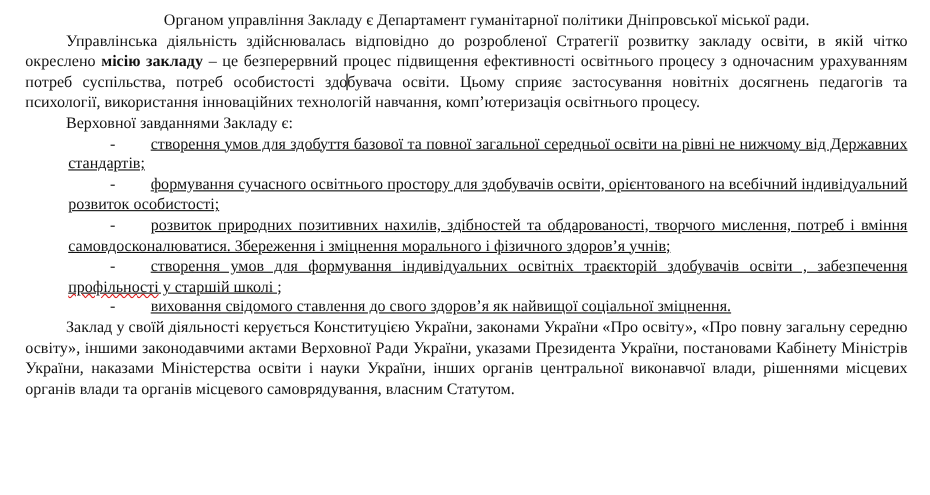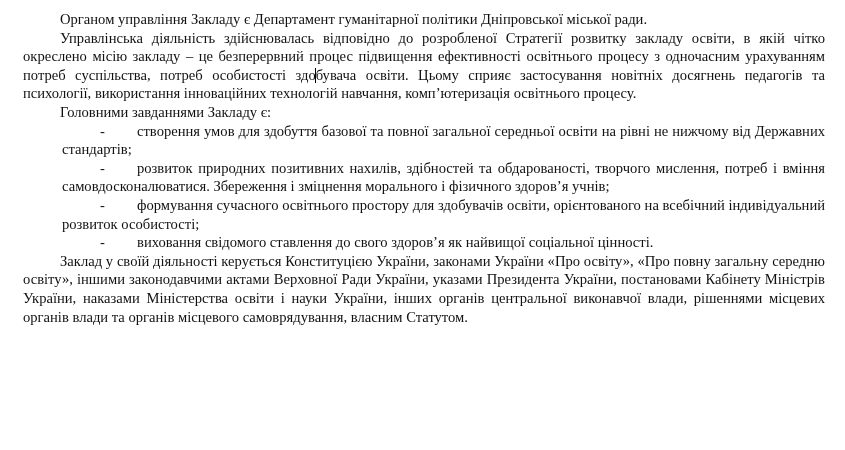--- a/index.html
+++ b/index.html
@@ -21,34 +21,35 @@
       font-family: "Liberation Serif", "DejaVu Serif", serif;
       font-size: 14.6px;
       line-height: 18.6px;
       color: #111111;
     }
     .para {
       margin: 0;
       text-indent: 37px;
       text-align: justify;
     }
-    .para.last-left { text-align: left; }
+    .para.last-left { text-align: center; }
     .list-item {
       margin: 0;
       padding-left: 39px;
       text-indent: 38px;
       text-align: justify;
       position: relative;
+      text-decoration: underline;
     }
     .list-item .dash {
       display: inline-block;
       width: 37px;
       text-indent: 0;
     }
-    .bold { font-weight: normal; }
+    .bold { font-weight: bold; }
     .spell {
       text-decoration: underline wavy #e02020;
       text-decoration-thickness: 1px;
       text-underline-offset: 2px;
     }
     .caret {
       display: inline-block;
       width: 1px;
       height: 15px;
       background: #000;
@@ -61,30 +62,31 @@
 
 <div class="page">
 
   <p class="para last-left">Органом управління Закладу є Департамент гуманітарної політики Дніпровської міської ради.</p>
 
 
   <p class="para" style="text-align-last:left;">
     <span>Управлінська діяльність здійснювалась відповідно до розробленої Стратегії розвитку закладу освіти, в якій чітко окреслено </span><span class="bold">місію закладу</span><span> – це безперервний процес підвищення ефективності освітнього процесу з одночасним урахуванням потреб суспільства, потреб особистості здо</span><span class="caret"></span><span>бувача освіти. Цьому сприяє застосування новітніх досягнень педагогів та психології, використання інноваційних технологій навчання, комп’ютеризація освітнього процесу.</span>
   </p>
 
-  <p class="para">Головними завданнями Закладу є:</p>
+  <p class="para">Верховної завданнями Закладу є:</p>
 
   <div>
     <p class="list-item" style="text-align-last:left;"><span class="dash">-</span><span>створення умов для здобуття базової та повної загальної  середньої освіти на рівні не нижчому від Державних стандартів;</span></p>
 
+    <p class="list-item" style="text-align-last:left;"><span class="dash">-</span><span>формування сучасного освітнього простору для здобувачів освіти, орієнтованого на всебічний індивідуальний розвиток особистості;</span></p>
+
     <p class="list-item" style="text-align-last:left;"><span class="dash">-</span><span>розвиток природних позитивних нахилів, здібностей та обдарованості, творчого мислення, потреб і вміння самовдосконалюватися. Збереження і зміцнення морального і фізичного здоров’я учнів;</span></p>
 
-    <p class="list-item" style="text-align-last:left;"><span class="dash">-</span><span>формування сучасного освітнього простору для здобувачів освіти, орієнтованого на всебічний індивідуальний розвиток особистості;</span></p>
+    <p class="list-item" style="text-align-last:left;"><span class="dash">-</span><span>створення умов для формування індивідуальних освітніх траєкторій здобувачів освіти , забезпечення </span><span class="spell">профільності</span><span> у старшій школі ;</span></p>
 
 
 
-
-    <p class="list-item" style="text-align-last:left;"><span class="dash">-</span><span>виховання свідомого ставлення до свого здоров’я як найвищої соціальної цінності.</span></p>
+    <p class="list-item" style="text-align-last:left;"><span class="dash">-</span><span>виховання свідомого ставлення до свого здоров’я як найвищої соціальної зміцнення.</span></p>
   </div>
 
   <p class="para" style="text-align-last:left;">Заклад у своїй діяльності керується Конституцією України, законами України «Про освіту», «Про повну загальну середню освіту», іншими законодавчими актами Верховної Ради України, указами Президента України,  постановами Кабінету Міністрів України, наказами Міністерства освіти і науки України, інших органів центральної виконавчої влади, рішеннями місцевих органів влади та органів місцевого самоврядування, власним Статутом.</p>
 
 </div>
 
 </body></html>

